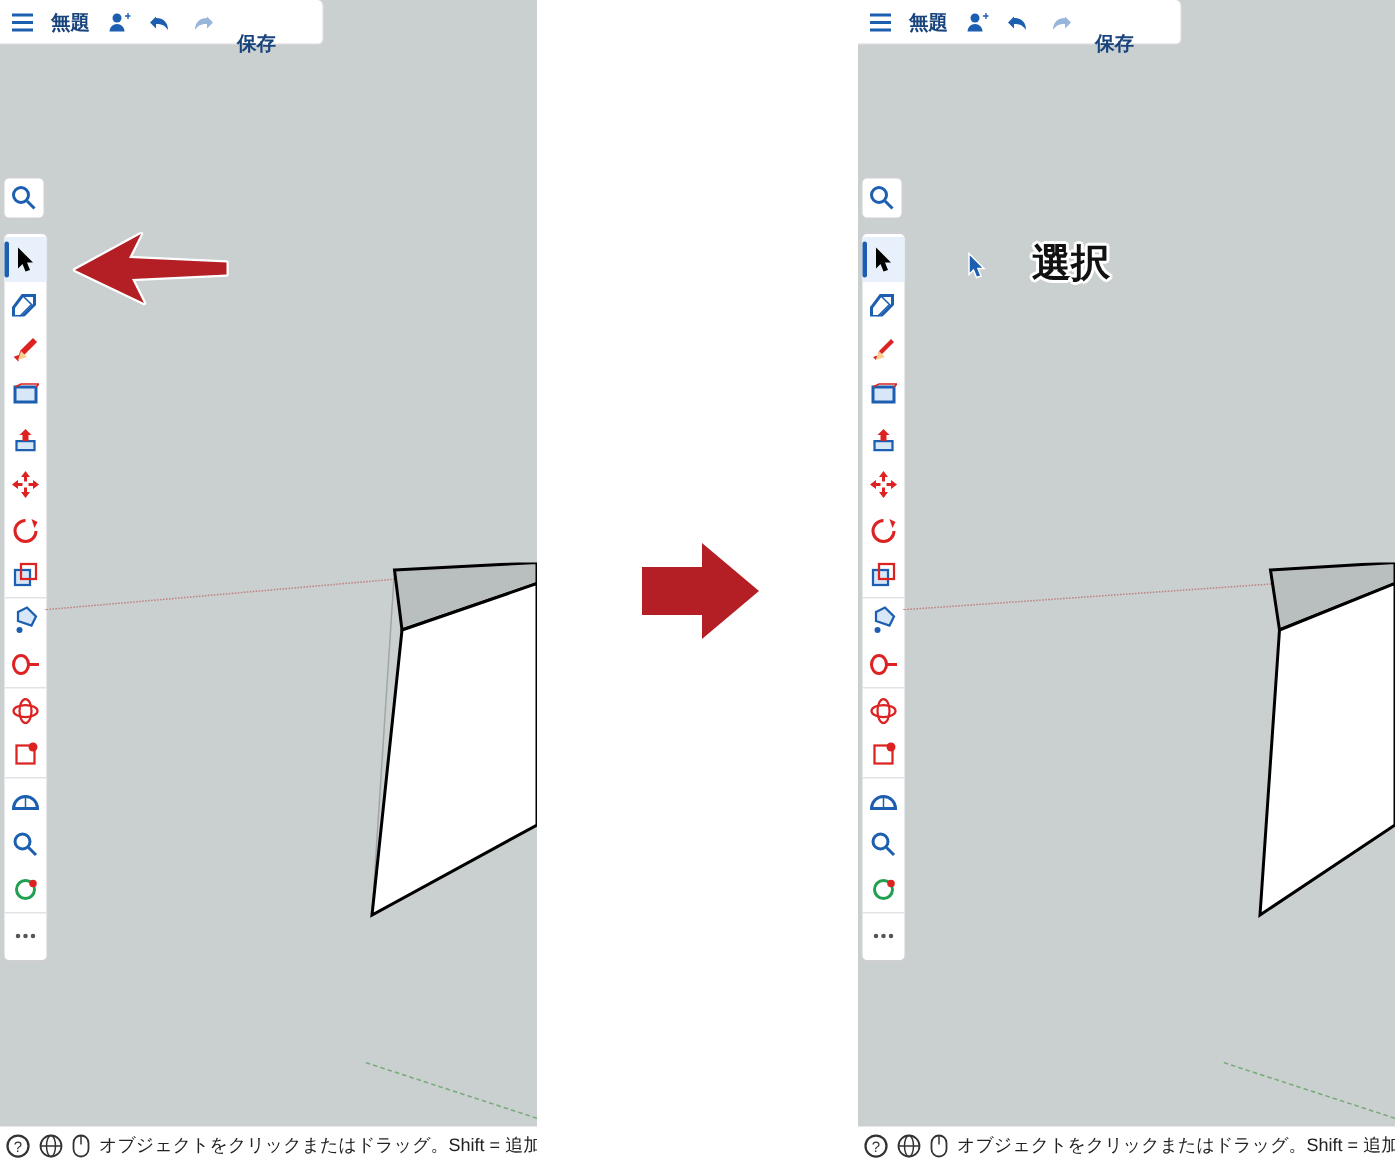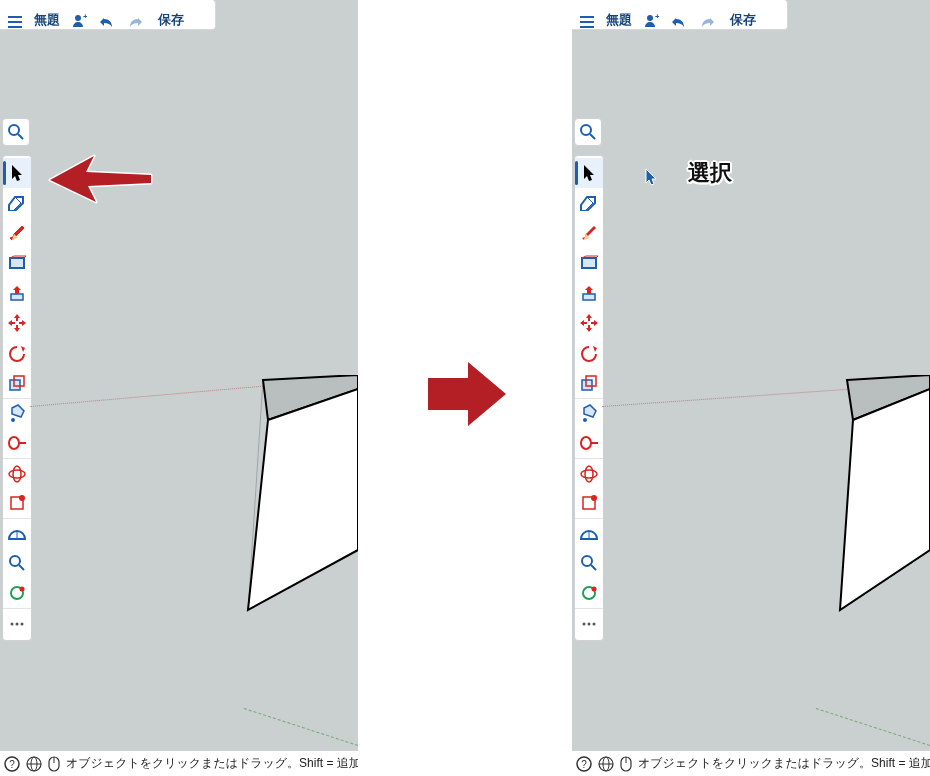--- a/index.html
+++ b/index.html
@@ -2,21 +2,21 @@
 <html><head>
 <meta charset="utf-8">
 <style>
   *{box-sizing:border-box;margin:0;padding:0;}
   body{font-family:"Hiragino Sans","Meiryo",sans-serif;background:#fff;width:930px;height:776px;overflow:hidden;}
   .stage{position:relative;width:930px;height:776px;}
   .panel{position:absolute;top:0;width:358px;height:776px;background:#cacfcf;overflow:hidden;}
   .panel.left{left:0;}
   .panel.right{left:572px;}
   .gap{position:absolute;left:358px;top:0;width:214px;height:776px;background:#fff;}
-  .topbar{position:absolute;left:0;top:0;height:30px;width:216px;background:#fff;display:flex;align-items:flex-end;border:1px solid #d8d8dc;border-top:none;border-left:none;border-radius:0 4px 4px 0;padding:0 6px;color:#18447c;font-size:13px;font-weight:600;gap:10px;}
+  .topbar{position:absolute;left:0;top:0;height:30px;width:216px;background:#fff;display:flex;align-items:center;border:1px solid #d8d8dc;border-top:none;border-left:none;border-radius:0 4px 4px 0;padding:0 6px;color:#18447c;font-size:13px;font-weight:600;gap:10px;}
   .topbar .hb{width:16px;}
   .topbar .title{color:#18447c;}
   .topbar .ic{width:18px;display:flex;justify-content:center;align-items:center;}
   .topbar .save{margin-left:4px;margin-top:28px;}
   .topbar svg{display:block;}
 
   .search-btn{position:absolute;left:2px;top:118px;width:28px;height:28px;background:#fff;border:1px solid #d0d0d4;border-radius:4px;display:flex;align-items:center;justify-content:center;}
 
   .toolbar{position:absolute;left:2px;top:155px;width:30px;background:#fff;border:1px solid #d0d0d4;border-radius:4px;padding:2px 0;display:flex;flex-direction:column;align-items:center;}
   .tool{width:28px;height:30px;display:flex;align-items:center;justify-content:center;position:relative;}
@@ -31,21 +31,21 @@
   .panel.left .axis-r{transform:rotate(-5deg);}
   .panel.right .axis-r{transform:rotate(-4deg);}
   .axis-g{position:absolute;right:0;bottom:30px;width:120px;border-top:1px dashed rgba(50,140,50,.55);transform-origin:right center;transform:rotate(18deg);}
 
   .status{position:absolute;left:0;bottom:0;height:26px;width:100%;background:#fff;border-top:1px solid #d0d0d4;display:flex;align-items:center;font-size:12px;color:#222;gap:6px;padding:0 4px;white-space:nowrap;overflow:hidden;}
   .status .sic{width:20px;display:flex;justify-content:center;}
 
   .big-arrow{position:absolute;left:424px;top:358px;}
   .anno-arrow{position:absolute;left:46px;top:150px;}
   .cursor2{position:absolute;left:644px;top:168px;}
-  .tooltip{position:absolute;left:688px;top:158px;font-size:22px;font-weight:700;color:#111;text-shadow:-1.5px -1.5px 0 #fff,1.5px -1.5px 0 #fff,-1.5px 1.5px 0 #fff,1.5px 1.5px 0 #fff,-2px 0 0 #fff,2px 0 0 #fff,0 -2px 0 #fff,0 2px 0 #fff;}
+  .tooltip{position:absolute;left:688px;top:158px;font-size:26px;font-weight:700;color:#111;text-shadow:-1.5px -1.5px 0 #fff,1.5px -1.5px 0 #fff,-1.5px 1.5px 0 #fff,1.5px 1.5px 0 #fff,-2px 0 0 #fff,2px 0 0 #fff,0 -2px 0 #fff,0 2px 0 #fff;}
 
   .dis{opacity:.45;}
 </style>
 </head>
 <body>
 
 <div class="stage">
 
   <div class="panel left">
     <div class="topbar">

